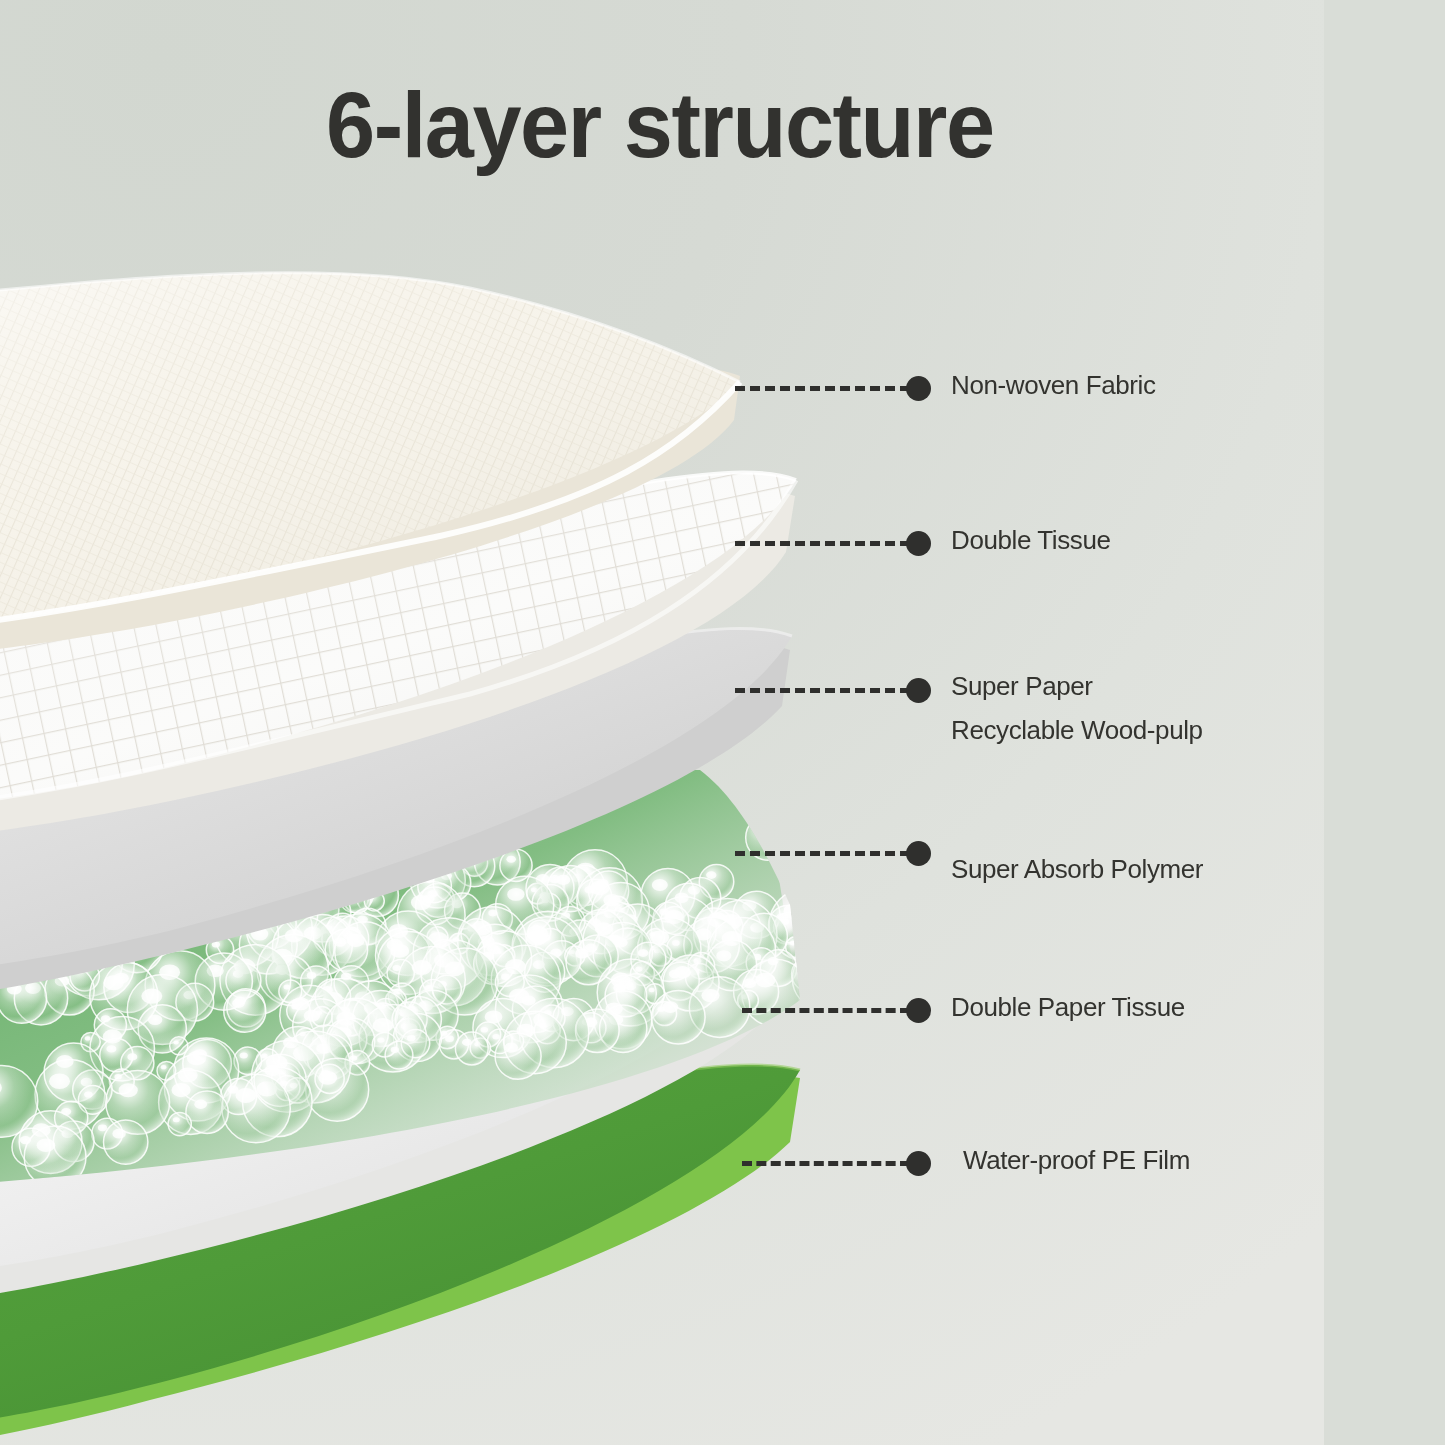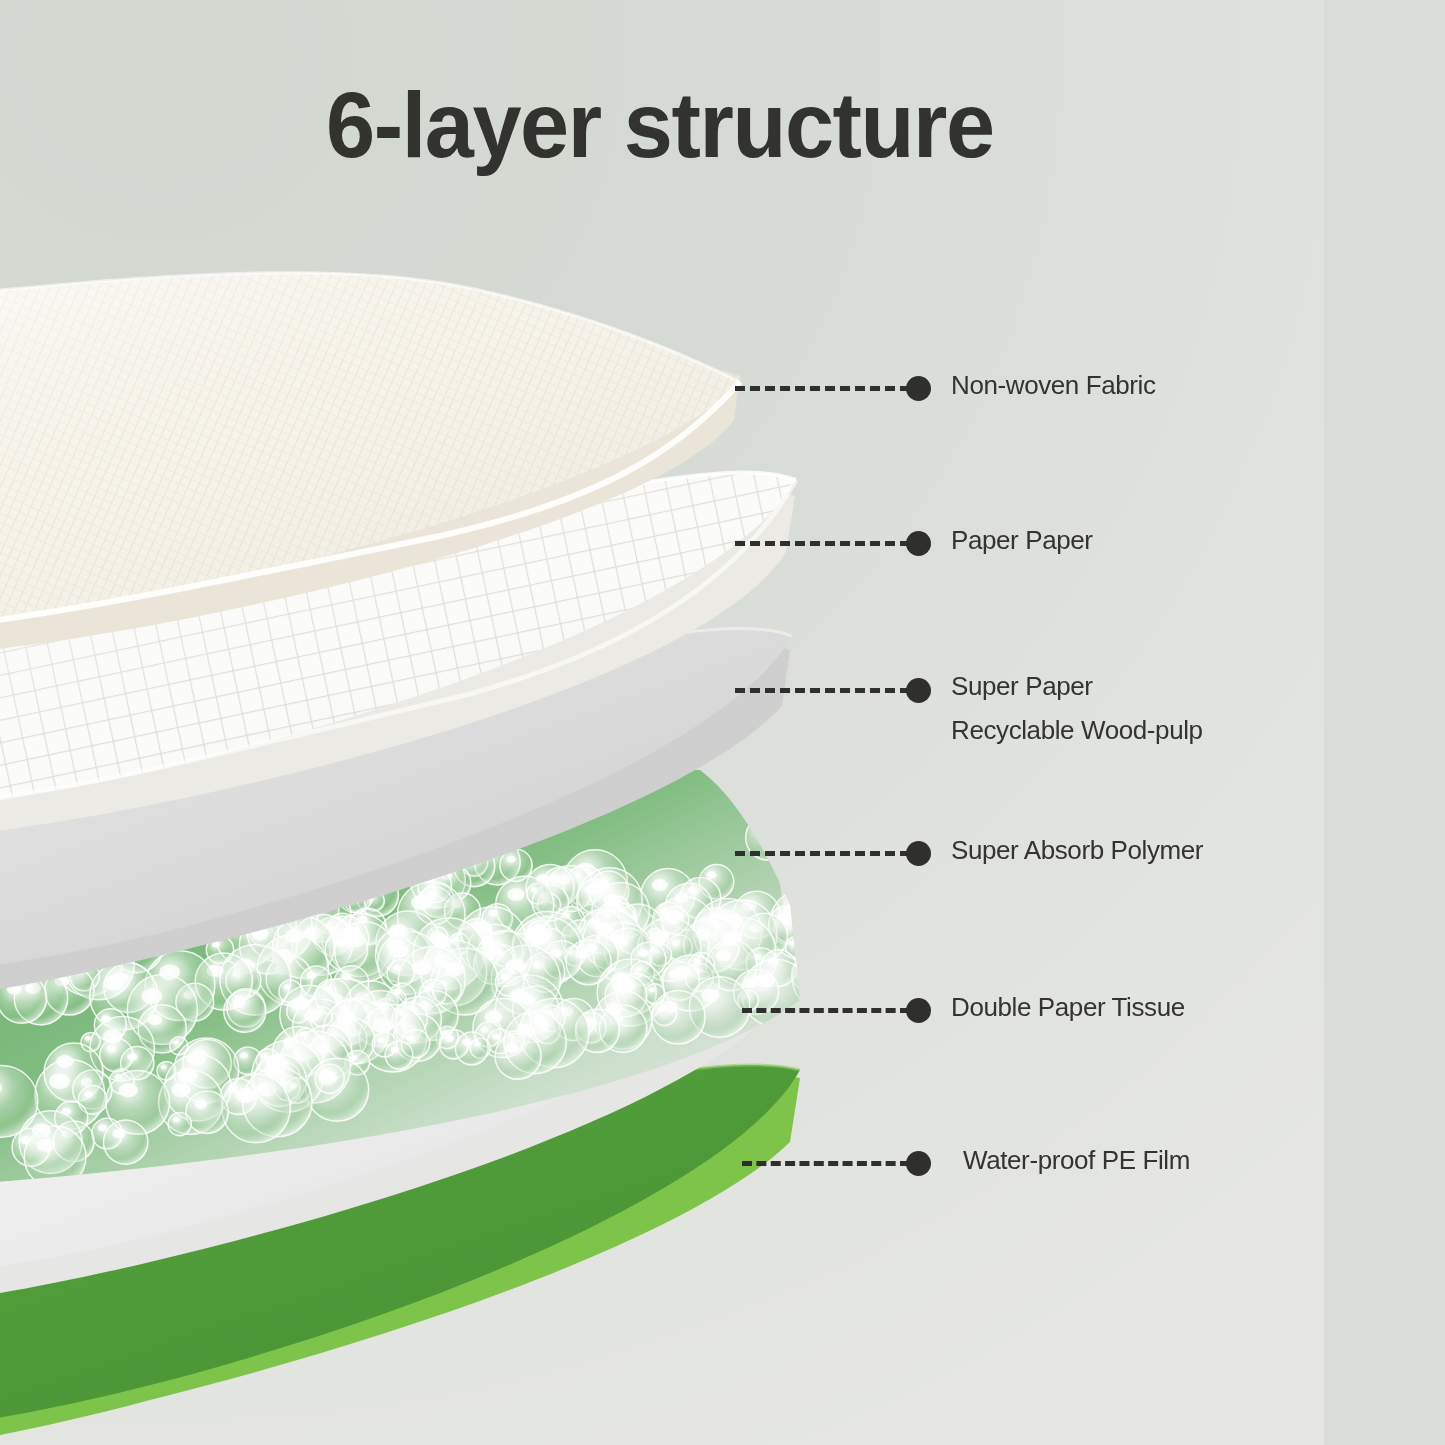--- a/index.html
+++ b/index.html
@@ -899,32 +899,32 @@
 
   <div id="callouts">
       <div class="callout" style="top: 388px;">
         <div class="dash-line" style="left: 735px; width: 175px; border-top-color: rgb(47, 47, 45);"></div>
         <div class="dot" style="left: 906px; background: rgb(47, 47, 45);"></div>
         <div class="callout-label single" style="color: rgb(51, 51, 47);">Non-woven Fabric</div>
       </div>
       <div class="callout" style="top: 543px;">
         <div class="dash-line" style="left: 735px; width: 175px; border-top-color: rgb(47, 47, 45);"></div>
         <div class="dot" style="left: 906px; background: rgb(47, 47, 45);"></div>
-        <div class="callout-label single" style="color: rgb(51, 51, 47);">Paper Paper</div>
+        <div class="callout-label single" style="color: rgb(51, 51, 47);">Double Tissue</div>
       </div>
       <div class="callout" style="top: 690px;">
         <div class="dash-line" style="left: 735px; width: 175px; border-top-color: rgb(47, 47, 45);"></div>
         <div class="dot" style="left: 906px; background: rgb(47, 47, 45);"></div>
         <div class="callout-label double" style="color: rgb(51, 51, 47);">Super Paper
 Recyclable Wood-pulp</div>
       </div>
       <div class="callout" style="top: 853px;">
         <div class="dash-line" style="left: 735px; width: 175px; border-top-color: rgb(47, 47, 45);"></div>
         <div class="dot" style="left: 906px; background: rgb(47, 47, 45);"></div>
-        <div class="callout-label single" style="color: rgb(51, 51, 47);">Super Absorb Polymer</div>
+        <div class="callout-label single" style="color: rgb(51, 51, 47); margin-top: 19px;">Super Absorb Polymer</div>
       </div>
       <div class="callout" style="top: 1010px;">
         <div class="dash-line" style="left: 742px; width: 168px; border-top-color: rgb(47, 47, 45);"></div>
         <div class="dot" style="left: 906px; background: rgb(47, 47, 45);"></div>
         <div class="callout-label single" style="color: rgb(51, 51, 47);">Double Paper Tissue</div>
       </div>
       <div class="callout" style="top: 1163px;">
         <div class="dash-line" style="left: 742px; width: 168px; border-top-color: rgb(47, 47, 45);"></div>
         <div class="dot" style="left: 906px; background: rgb(47, 47, 45);"></div>
         <div class="callout-label single" style="color: rgb(51, 51, 47); margin-left: 12px;">Water-proof PE Film</div>

